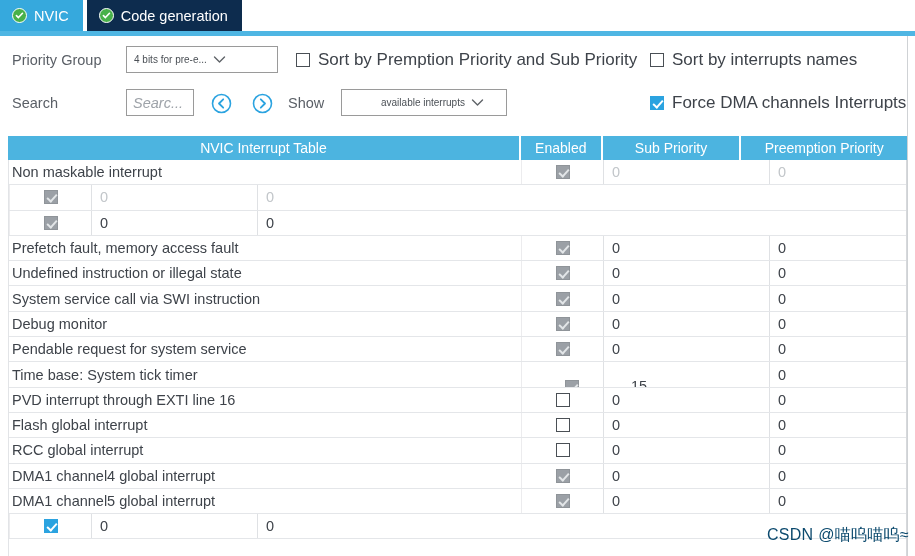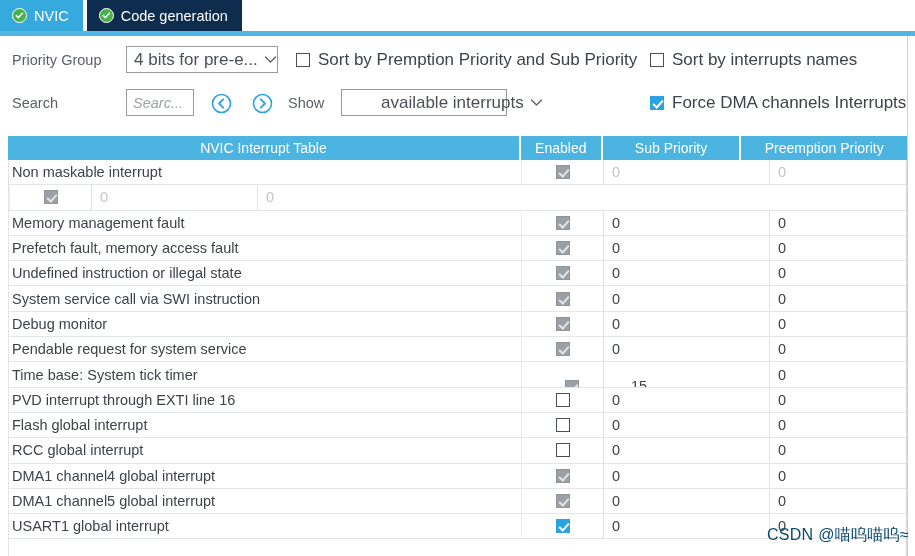--- a/index.html
+++ b/index.html
@@ -86,21 +86,21 @@
     white-space: nowrap;
   }
 
   .combo {
     height: 27px;
     border: 1px solid #9a9a9a;
     background: #ffffff;
     display: inline-flex;
     align-items: center;
     padding: 0 6px 0 7px;
-    font-size: 17px;
+    font-size: 10px;
     color: #4b5056;
     cursor: default;
     white-space: nowrap;
   }
   .combo .caret { margin-left: 6px; color: #5f6368; display: inline-flex; }
 
   .textinput {
     height: 27px;
     border: 1px solid #9a9a9a;
     background: #ffffff;
@@ -390,21 +390,20 @@
             <span class="cbg"></span>
           </div>
           <div class="td pre dim">
             <span>0</span>
           </div>
           <div class="td sub dim">
             <span>0</span>
           </div>
         </div>
         <div class="tr">
-          <div class="td name">Memory management fault</div>
           <div class="td en">
             <span class="cbg"></span>
           </div>
           <div class="td pre">
             <span>0</span>
           </div>
           <div class="td sub">
             <span>0</span>
           </div>
         </div>
@@ -534,21 +533,20 @@
             <span class="cbg"></span>
           </div>
           <div class="td pre">
             <span>0</span>
           </div>
           <div class="td sub">
             <span>0</span>
           </div>
         </div>
         <div class="tr">
-          <div class="td name">USART1 global interrupt</div>
           <div class="td en">
             <span class="cbb"></span>
           </div>
           <div class="td pre">
             <span>0</span>
           </div>
           <div class="td sub">
             <span>0</span>
           </div>
         </div>

